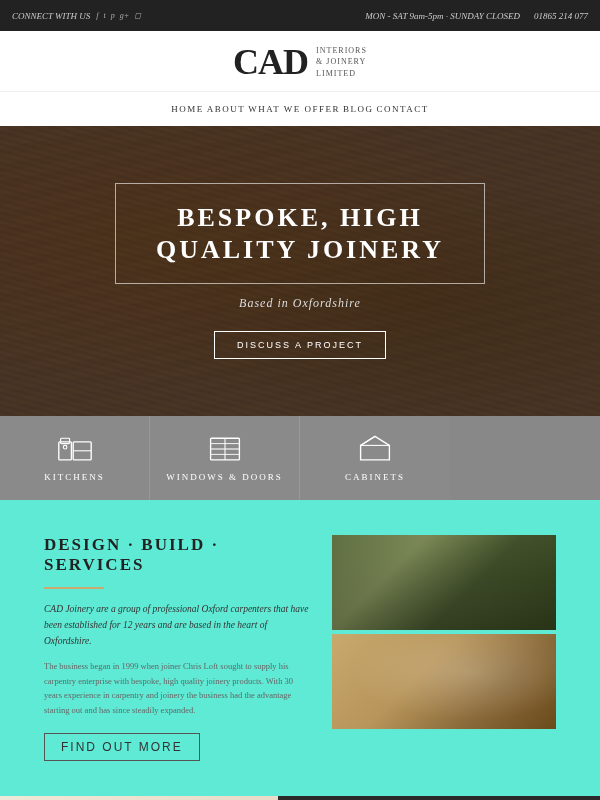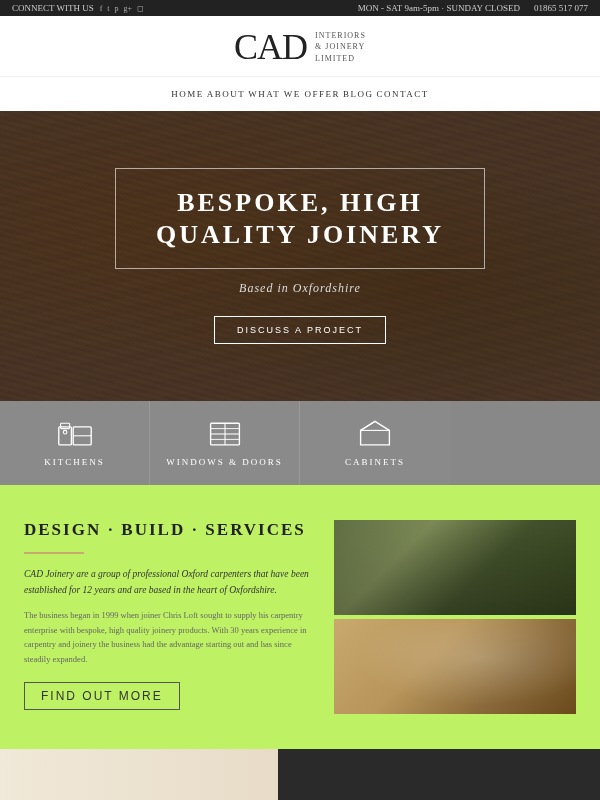--- a/index.html
+++ b/index.html
@@ -7,21 +7,22 @@
 
     
     .top-bar {
       background: #222;
       color: #ccc;
       font-size: 9px;
       display: flex;
       align-items: center;
       justify-content: space-between;
       padding: 4px 12px;
-      height: 16px;
+      height: 31px;
+      font-style: italic;
     }
     .top-bar-left { display: flex; align-items: center; gap: 6px; }
     .top-bar-right { display: flex; align-items: center; gap: 14px; }
     .social-icons { display: flex; gap: 5px; }
     .social-icon { color: #aaa; font-size: 8px; }
 
     
     .header {
       background: #fff;
       display: flex;
@@ -30,21 +31,21 @@
       padding: 10px 0 0;
     }
     .logo-area {
       display: flex;
       align-items: center;
       gap: 8px;
       margin-bottom: 8px;
     }
     .logo-cad {
       font-size: 36px;
-      font-weight: 400;
+      font-weight: 700;
       color: #222;
       letter-spacing: -1px;
       font-family: 'Georgia', serif;
     }
     .logo-subtitle {
       font-size: 8px;
       color: #555;
       line-height: 1.4;
       text-transform: uppercase;
       letter-spacing: 1px;
@@ -164,24 +165,24 @@
     .service-label {
       font-size: 9px;
       letter-spacing: 2px;
       text-transform: uppercase;
       color: #fff;
       font-family: 'Georgia', serif;
     }
 
     
     .design-section {
-      padding: 35px 24px;
+      padding: 35px 44px;
       display: flex;
       gap: 20px;
-      background: #bef264;
+      background: #5eead4;
       justify-content: space-between;
     }
     .design-text { flex: 1.2; }
     .design-heading {
       font-size: 17px;
       font-weight: 700;
       letter-spacing: 2px;
       text-transform: uppercase;
       color: #222;
       margin-bottom: 12px;
@@ -300,21 +301,21 @@
     <div class="social-icons">
       <span class="social-icon">f</span>
       <span class="social-icon">t</span>
       <span class="social-icon">p</span>
       <span class="social-icon">g+</span>
       <span class="social-icon">◻</span>
     </div>
   </div>
   <div class="top-bar-right">
     <span>MON - SAT 9am-5pm · SUNDAY CLOSED</span>
-    <span>01865 517 077</span>
+    <span>01865 214 077</span>
   </div>
 </div>
 
 <div class="header">
   <div class="logo-area">
     <div class="logo-cad">CAD</div>
     <div class="logo-subtitle">
       <span>Interiors</span><br>
       <span>&amp; Joinery</span><br>
       <span>Limited</span>

